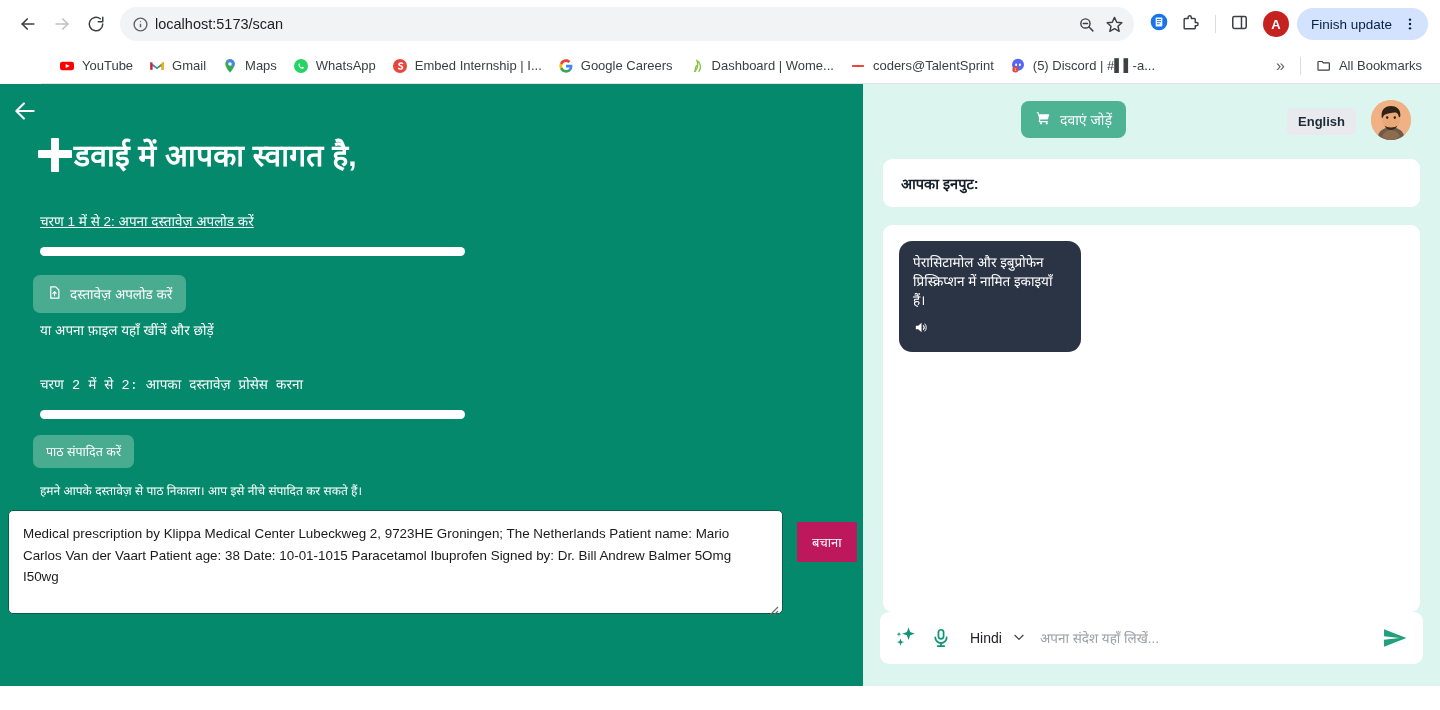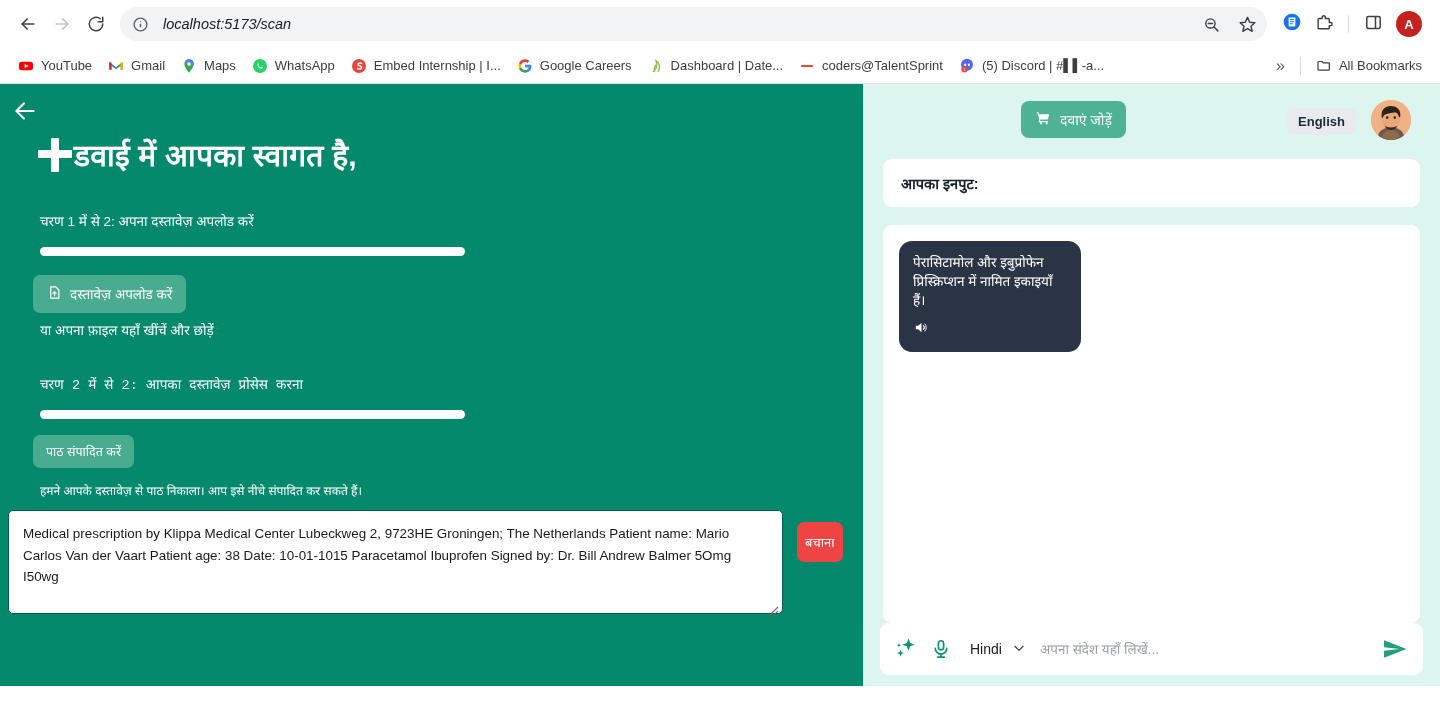--- a/index.html
+++ b/index.html
@@ -31,23 +31,22 @@
   .nav-btn svg { display: block; }
   #omnibox {
     flex: 1;
     height: 34px;
     margin: 0 8px 0 6px;
     background: #f1f3f4;
     border-radius: 17px;
     display: flex;
     align-items: center;
     padding: 0 10px 0 12px;
-    gap: 14px;
+    gap: 6px;
     min-width: 0;
-    font-style: italic;
   }
   #url-text {
     flex: 1;
     font-size: 14.5px;
     color: #202124;
     white-space: nowrap;
     overflow: hidden;
     text-overflow: ellipsis;
   }
   .omni-icon { flex: none; display: flex; align-items: center; }
@@ -78,20 +77,21 @@
     flex: none;
   }
   #bookmarks-bar {
     height: 36px;
     display: flex;
     align-items: center;
     padding: 0 10px 0 10px;
     gap: 0px;
     border-bottom: 1px solid #e3e3e3;
     overflow: hidden;
+    margin-left: 41px;
   }
   .bookmark {
     display: flex; align-items: center; gap: 7px;
     padding: 4px 8px;
     border-radius: 4px;
     font-size: 13px;
     color: #3c4043;
     white-space: nowrap;
     flex: none;
     max-width: 170px;
@@ -147,21 +147,21 @@
     font-size: 30px;
     font-weight: bold;
     line-height: 1.1;
     letter-spacing: 0.2px;
   }
   .step-label {
     font-size: 13.5px;
     color: #ffffff;
     padding-left: 40px;
   }
-  #step1-label { margin-top: 40px; }
+  #step1-label { margin-top: 40px; text-decoration: underline; }
   #step2-label { margin-top: 2px; font-family: Liberation Mono, monospace; }
   .progress-track {
     margin: 17px 0 0 40px;
     width: 425px;
     height: 9px;
     background: #ffffff;
     border-radius: 6px;
   }
   .green-btn {
     margin-left: 33px;
@@ -209,23 +209,23 @@
   }
   #textarea-wrap { position: relative; }
   #resize-grip {
     position: absolute; right: 4px; bottom: 4px;
     width: 12px; height: 12px;
     pointer-events: none;
   }
   #save-btn {
     margin-left: 0;
     margin-top: 12px;
-    background: #ef4444;
-    border-radius: 7px;
-    padding: 11px 8px;
+    background: #be185d;
+    border-radius: 1px;
+    padding: 11px 15px;
     font-size: 13px;
   }
 
   
   #right-panel {
     width: 577px;
     height: 602px;
     background: #dcf5ef;
     display: flex;
     flex-direction: column;
@@ -300,21 +300,21 @@
     max-width: 182px;
     font-size: 13.5px;
     line-height: 1.42;
   }
   .speaker-btn {
     margin-top: 9px;
     display: block;
   }
   #composer {
     flex: none;
-    margin: 0 -3px 11px -3px;
+    margin: 0 -3px 22px -3px;
     background: #ffffff;
     border-radius: 9px;
     height: 52px;
     display: flex;
     align-items: center;
     padding: 0 14px;
     gap: 10px;
   }
   #sparkle-btn, #mic-btn, #send-btn { flex: none; display:flex; align-items:center; }
   #lang-select {
@@ -412,20 +412,30 @@
     <div class="toolbar-sep"></div>
     <div class="toolbar-icon">
       <span>
         <svg width="19" height="19" viewBox="0 0 24 24" fill="none" stroke="#3c4043" stroke-width="1.9">
             <rect x="3.5" y="4.5" width="17" height="15" rx="2"></rect>
             <line x1="14.5" y1="4.5" x2="14.5" y2="19.5"></line>
           </svg>
       </span>
     </div>
     <div id="avatar-chrome">A</div>
+    <div id="finish-update">
+      <span>Finish update</span>
+      <span style="display:flex;align-items:center;padding:0 6px">
+        <svg width="16" height="16" viewBox="0 0 24 24" fill="#041e49">
+            <circle cx="12" cy="5.5" r="1.8"></circle>
+            <circle cx="12" cy="12" r="1.8"></circle>
+            <circle cx="12" cy="18.5" r="1.8"></circle>
+          </svg>
+      </span>
+    </div>
   </div>
 
   <div id="bookmarks-bar">
     <div class="bookmark">
       <span class="bm-icon">
         <svg width="16" height="16" viewBox="0 0 24 24">
             <rect x="1.5" y="5.5" width="21" height="13" rx="3.6" fill="#ff0000"></rect>
             <polygon points="10,9 16,12 10,15" fill="#ffffff"></polygon>
           </svg>
       </span>
@@ -483,21 +493,21 @@
       </span>
       <span class="bm-label">Google Careers</span>
     </div>
     <div class="bookmark">
       <span class="bm-icon">
         <svg width="16" height="16" viewBox="0 0 24 24" fill="none" stroke="#8bc34a" stroke-width="2" stroke-linecap="round">
             <path d="M8 20c3-2 5-6 5-10 0-3-1-6-1-6s4 2 5 7c1 5-2 9-2 9"></path>
             <path d="M10 20c-1-3 0-7 2-9"></path>
           </svg>
       </span>
-      <span class="bm-label">Dashboard | Date...</span>
+      <span class="bm-label">Dashboard | Wome...</span>
     </div>
     <div class="bookmark">
       <span class="bm-icon">
         <svg width="16" height="16" viewBox="0 0 24 24">
             <rect x="3" y="10.5" width="18" height="3" rx="1.3" fill="#e8453c"></rect>
           </svg>
       </span>
       <span class="bm-label">coders@TalentSprint</span>
     </div>
     <div class="bookmark">

